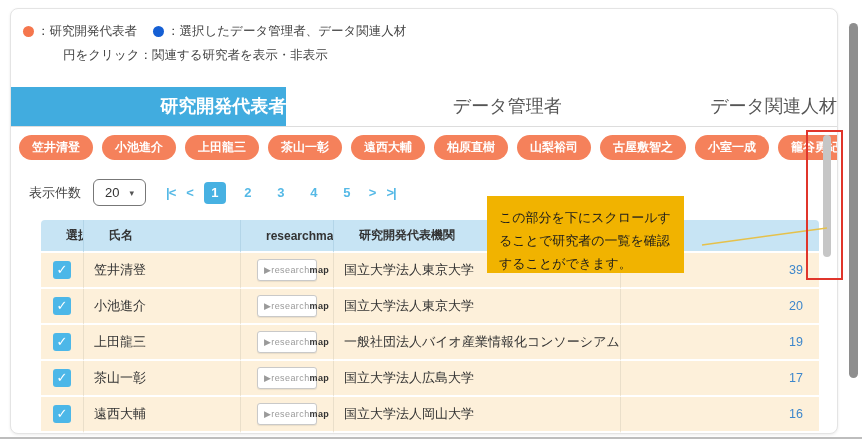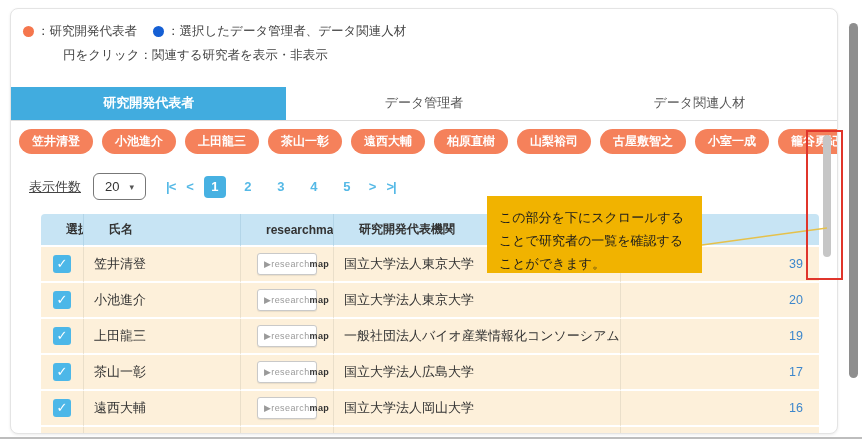--- a/index.html
+++ b/index.html
@@ -9,29 +9,29 @@
     background:#fff; border:1px solid #e4e4e4; border-radius:8px;
     box-shadow:0 1px 3px rgba(0,0,0,.08); overflow:hidden; }
   
   .legend { padding:14px 12px 0 12px; font-size:12.5px; color:#444;font-family:Liberation Mono, monospace; }
   .legend-row { display:flex; align-items:center; gap:16px; flex-wrap:nowrap; }
   .lg-item { display:flex; align-items:center; gap:3px; white-space:nowrap; }
   .dot { width:11px; height:11px; border-radius:50%; display:inline-block; }
   .legend-hint { margin-top:7px;margin-left:40px; }
   
   .tabs { display:flex; margin-top:23px; border-bottom:1px solid #ddd; }
-  .tab { flex:1; text-align:center; padding:7px 0 8px; font-size:13px; color:#555; cursor:pointer; }
+  .tab { flex:1; text-align:right; padding:7px 0 8px; font-size:18px; color:#555; cursor:pointer; }
   .tab.active { background:#41acdf; color:#fff; font-weight:bold; }
   
   .chips { display:flex; gap:9px; padding:8px 10px 0 8px; flex-wrap:nowrap; }
   .chip { background:#f5815b; color:#fff; font-size:12px; font-weight:bold;
     padding:4px 13px; border-radius:999px; white-space:nowrap; cursor:pointer; }
   
   .controls { display:flex; align-items:center; gap:10px; padding:19px 0 0 18px; }
-  .ps-label { font-size:13px; color:#444; margin-right:2px;text-decoration:underline; }
+  .ps-label { font-size:13px; color:#444; margin-right:2px; }
   .ps-select { display:flex; align-items:center; gap:10px; border:1px solid #777;
     border-radius:6px; padding:5px 11px; font-size:13px; color:#333; background:#fff; cursor:pointer; }
   .caret { font-size:9px; color:#555; }
   .pager { display:flex; align-items:center; gap:11px; margin-left:10px;
     color:#55b9e6; font-size:13px; font-weight:bold; }
   .pg-btn { cursor:pointer; letter-spacing:-1px; }
   .pg-num { width:22px; height:22px; line-height:22px; text-align:center;
     border-radius:4px; cursor:pointer; }
   .pg-num.active { background:#47b1e2; color:#fff; }
   
@@ -47,21 +47,21 @@
   th:last-child { border-top-right-radius:4px; }
   .checkbox { display:inline-block; width:18px; height:18px; background:#4cb7e8;
     border-radius:3px; color:#fff; font-size:13px; line-height:18px; text-align:center;
     vertical-align:middle; cursor:pointer; }
   .rm-btn { display:inline-block; background:#fff; border:1px solid #c9c9c9; border-radius:3px;
     box-shadow:0 1px 1px rgba(0,0,0,.08); padding:5px 6px; font-size:9px; letter-spacing:.4px;
     cursor:pointer; width:60px; text-align:center; }
   .rm-pre { color:#9a9a9a; } .rm-suf { color:#333; font-weight:bold; }
   .count { color:#3d87cc; font-size:12.5px; text-align:right; padding-right:16px; }
   
-  .annotation { position:absolute; left:487px; top:196px; width:215px; height:77px;
+  .annotation { position:absolute; left:487px; top:196px; width:197px; height:77px;
     background:#f1b300; color:#1c1c1c; font-size:13px; line-height:1.75;
     padding:11px 12px; z-index:30; }
   .connector { position:absolute; left:0; top:0; width:862px; height:444px;
     z-index:29; pointer-events:none; }
   .red-rect { position:absolute; left:806px; top:130px; width:37px; height:150px;
     border:2px solid #e0352b; z-index:40; }
   .inner-scroll { position:absolute; left:823px; top:135px; width:8px; height:122px;
     background:#c6c6c6; border-radius:4px; z-index:20; cursor:pointer; }
   .outer-scroll { position:absolute; left:849px; top:23px; width:9px; height:355px;
     background:#8e8e8e; border-radius:5px; z-index:50; cursor:pointer; }

